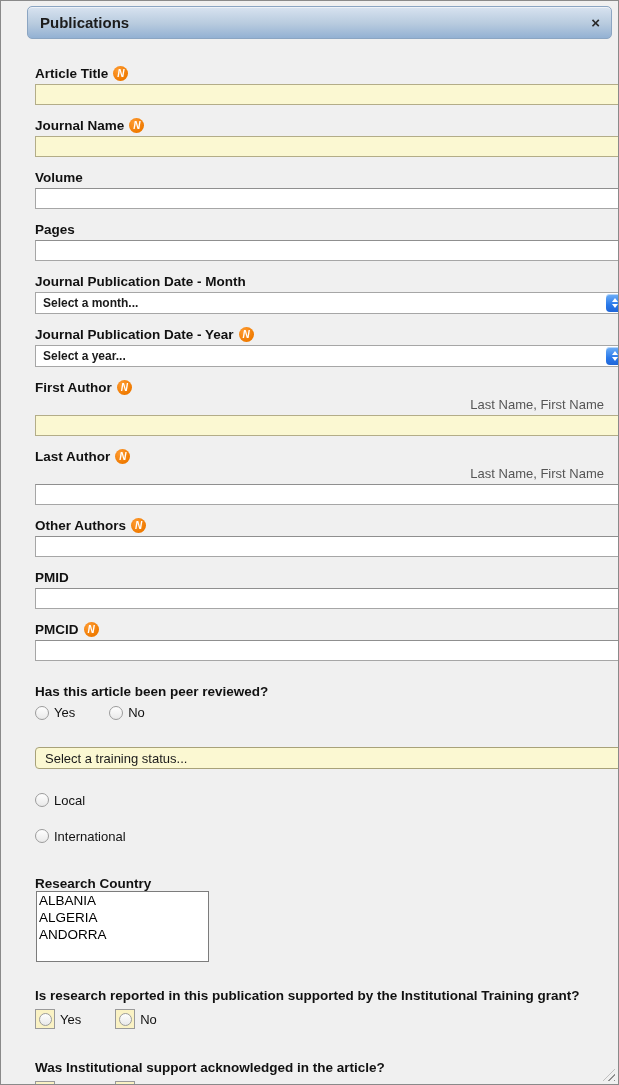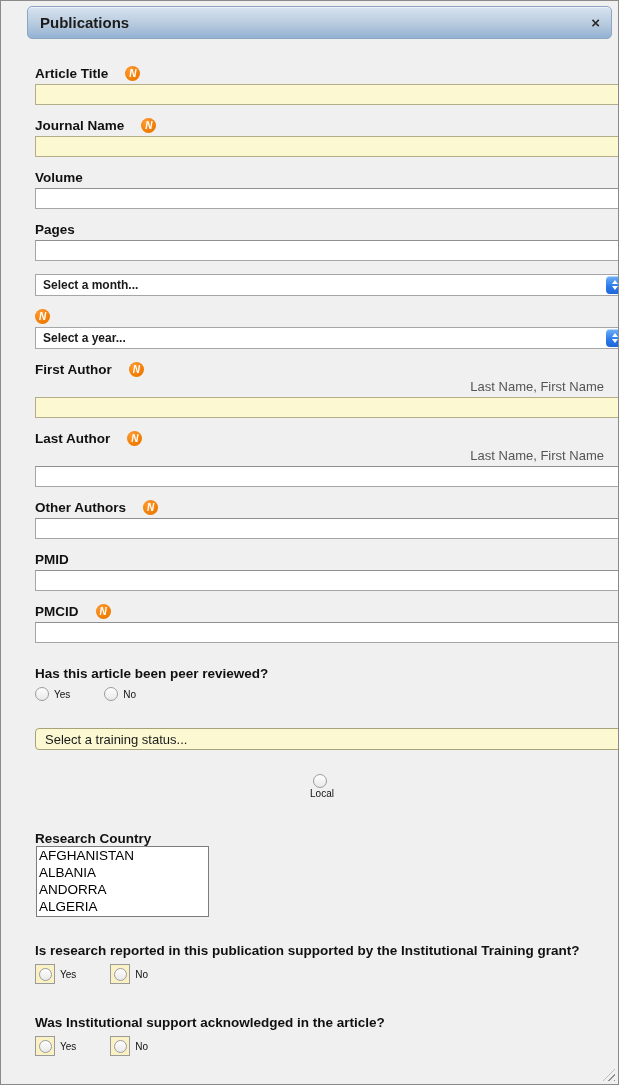--- a/index.html
+++ b/index.html
@@ -30,21 +30,21 @@
   .close-x {
     font-size: 15px; font-weight: bold; color: #2a2a2a;
     cursor: pointer; line-height: 1;
   }
 
   
   .content { padding: 13px 14px 0 14px; }
 
   .group { margin-top: 13px; }
   .group:first-child { margin-top: 14px; }
-  .lbl { font-size: 13.5px; font-weight: bold; color: #111; display:flex; align-items:center; gap:17px; }
+  .lbl { font-size: 13.5px; font-weight: bold; color: #111; display:flex; align-items:center; gap:5px; }
   .hint { font-size: 13px; color: #555; margin-top: 2px; text-align: right; }
 
   .badge-n {
     width: 15px; height: 15px; border-radius: 50%;
     background: radial-gradient(circle at 35% 30%, #ff9c33, #ef7a00 70%);
     color: #fff; font-size: 10px; font-weight: bold; font-style: italic;
     display: inline-flex; align-items: center; justify-content: center;
     flex: 0 0 auto;
   }
   .help-q {
@@ -95,23 +95,23 @@
   .tri-dn-b { width:0; height:0; border-left:3.5px solid transparent; border-right:3.5px solid transparent; border-top:4.5px solid #222; }
 
   
   .radio-row { display: flex; align-items: center; margin-top: 5px; }
   .radio {
     width: 14px; height: 14px; border-radius: 50%;
     border: 1px solid #9c9c9c;
     background: linear-gradient(#fefefe, #e9e9e9);
     display: inline-block; cursor: pointer; flex: 0 0 auto;
   }
-  .radio-lbl { font-size: 10px; color: #111; margin-left: 5px; }
+  .radio-lbl { font-size: 13px; color: #111; margin-left: 5px; }
   .radio-gap { width: 34px; }
-  .vradio { display: flex; align-items: center; margin-top: 21px; flex-direction: column; }
+  .vradio { display: flex; margin-top: 21px; }
 
   .hlbox {
     width: 20px; height: 20px; background: #faf2c4; border: 1px solid #9a9a9a;
     display: inline-flex; align-items: center; justify-content: center;
     cursor: pointer; flex: 0 0 auto;
   }
   .hlbox .radio { width: 13px; height: 13px; }
 
   
   .country-row { display: flex; align-items: flex-start; margin-top: 30px; flex-direction: column; }
@@ -172,31 +172,35 @@
     </div>
 
     <div class="group">
       <div class="lbl">
         <span>Pages</span>
       </div>
       <input class="tinput" value="" style="">
     </div>
 
     <div class="group">
+      <div class="lbl">
+        <span>Journal Publication Date - Month</span>
+      </div>
       <div class="mselect">
         <span class="sel-txt">Select a month...</span>
         <span class="stepper">
           <span class="tri-up-w"></span>
           <span class="tri-dn-w"></span>
         </span>
       </div>
     </div>
 
     <div class="group">
       <div class="lbl">
+        <span>Journal Publication Date - Year</span>
         <span class="badge-n">N</span>
       </div>
       <div class="mselect">
         <span class="sel-txt">Select a year...</span>
         <span class="stepper">
           <span class="tri-up-w"></span>
           <span class="tri-dn-w"></span>
         </span>
       </div>
     </div>
@@ -259,29 +263,32 @@
           <span class="tri-dn-b"></span>
         </span>
       </div>
     </div>
 
     <div style="margin-top:24px">
       <div class="vradio">
         <span class="radio"></span>
         <span class="radio-lbl">Local</span>
       </div>
+      <div class="vradio">
+        <span class="radio"></span>
+        <span class="radio-lbl">International</span>
+      </div>
     </div>
 
     <div class="country-row">
       <span class="lbl">Research Country</span>
       <div class="listbox">
-        <div class="opt">AFGHANISTAN</div>
         <div class="opt">ALBANIA</div>
+        <div class="opt">ALGERIA</div>
         <div class="opt">ANDORRA</div>
-        <div class="opt">ALGERIA</div>
       </div>
     </div>
 
     <div class="question q2">Is research reported in this publication supported by the Institutional Training grant?</div>
     <div class="radio-row">
       <span class="hlbox">
           <span class="radio"></span>
         </span>
       <span class="radio-lbl">Yes</span>
       <span class="radio-gap"></span>

